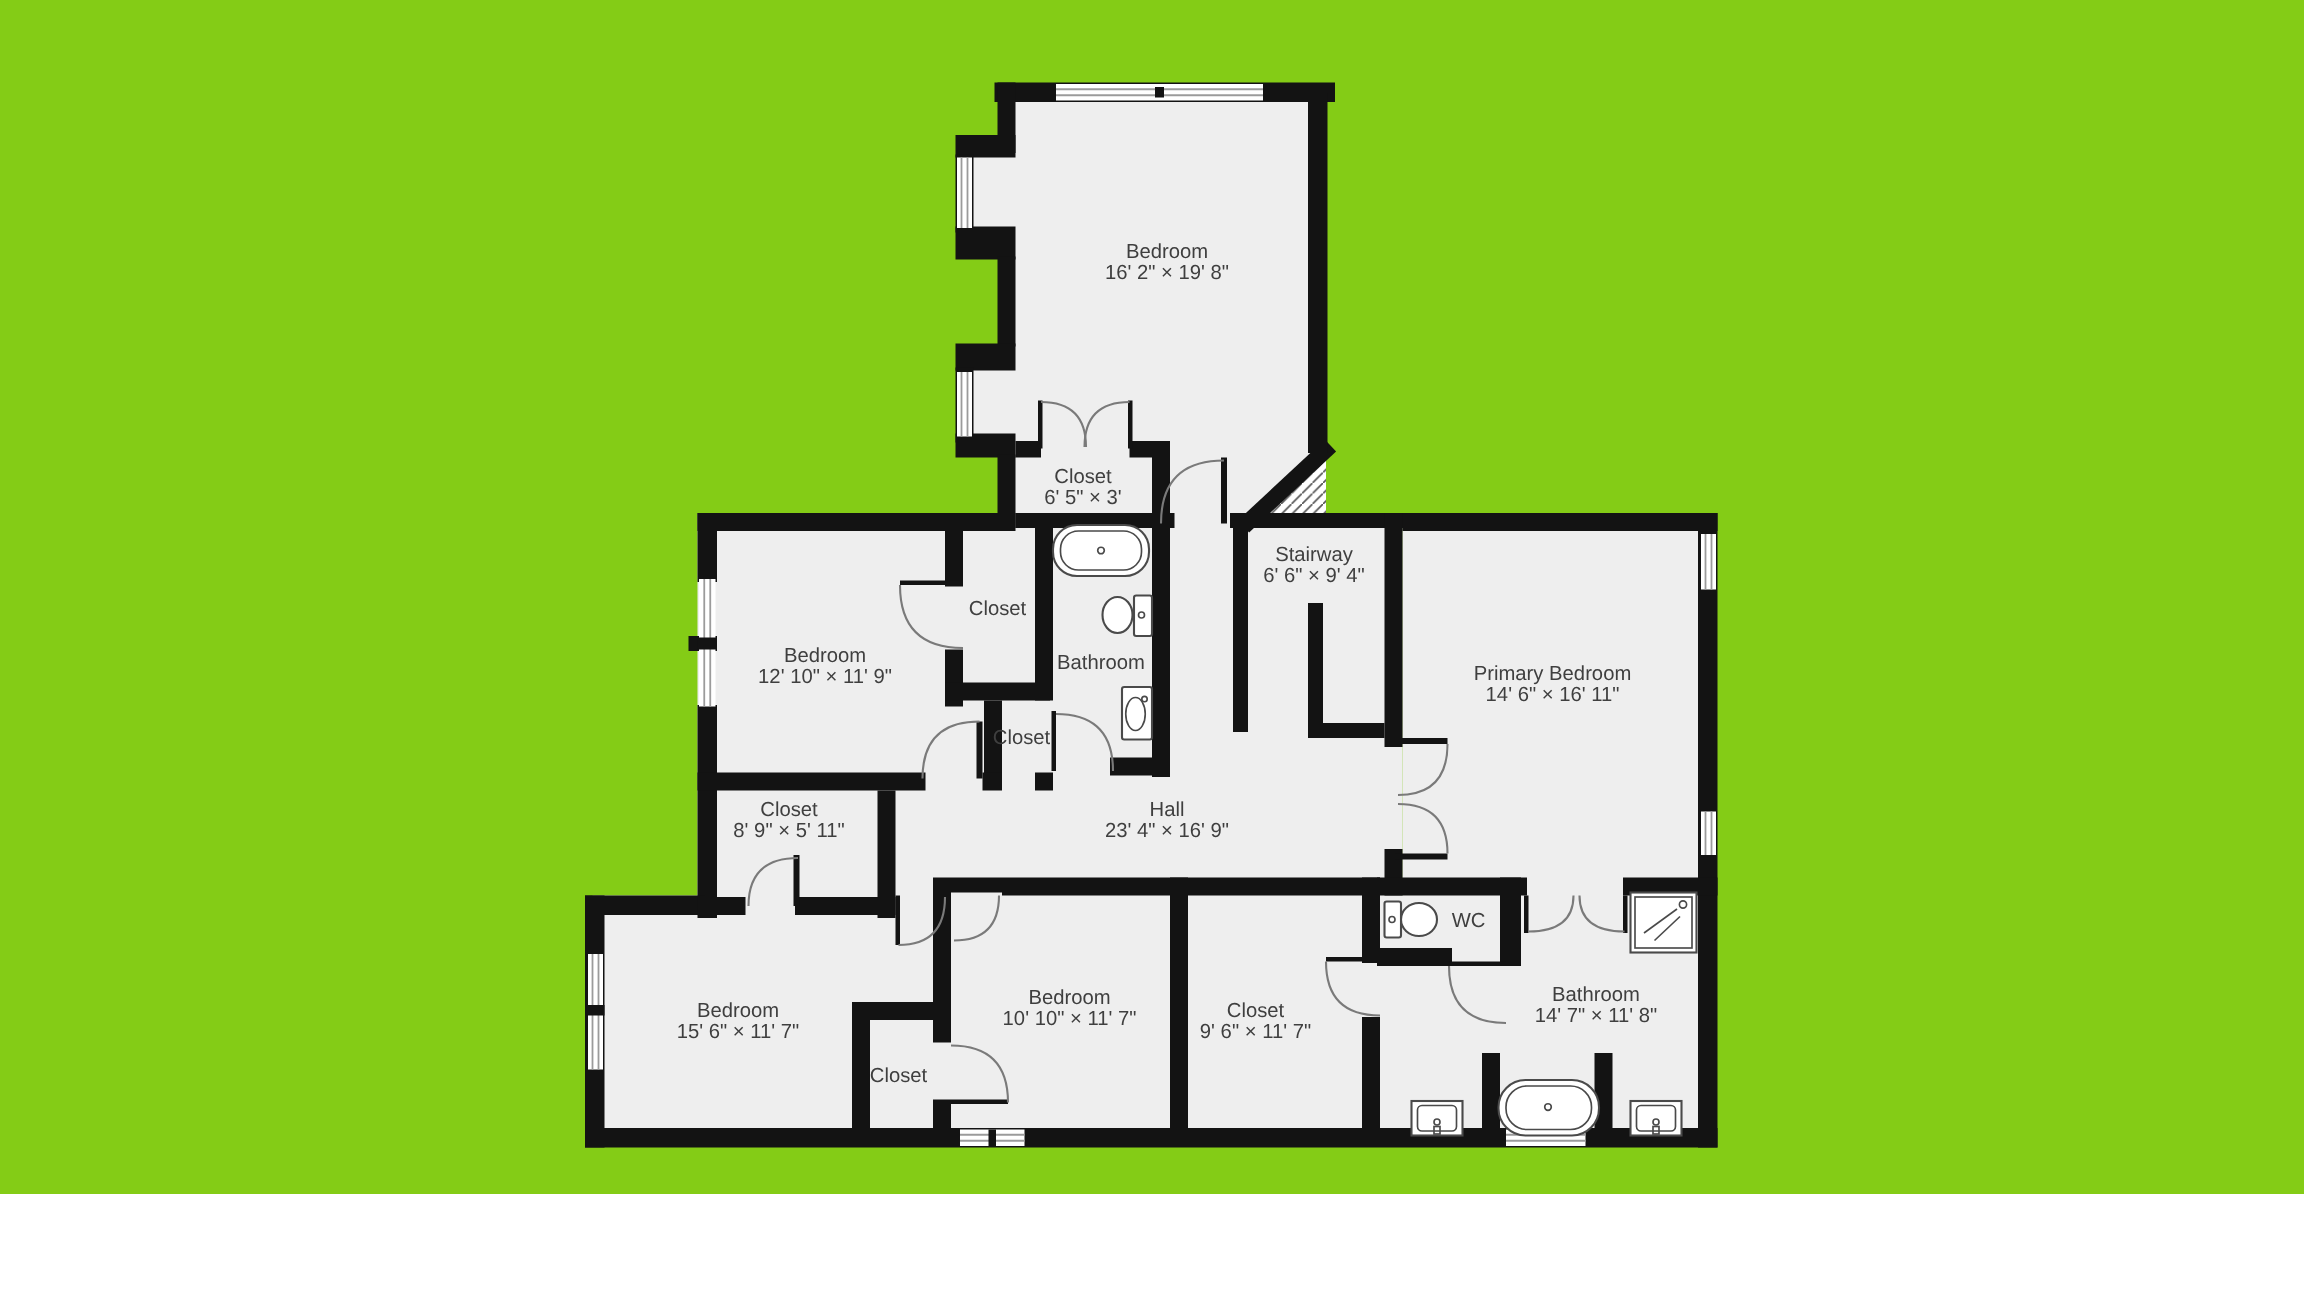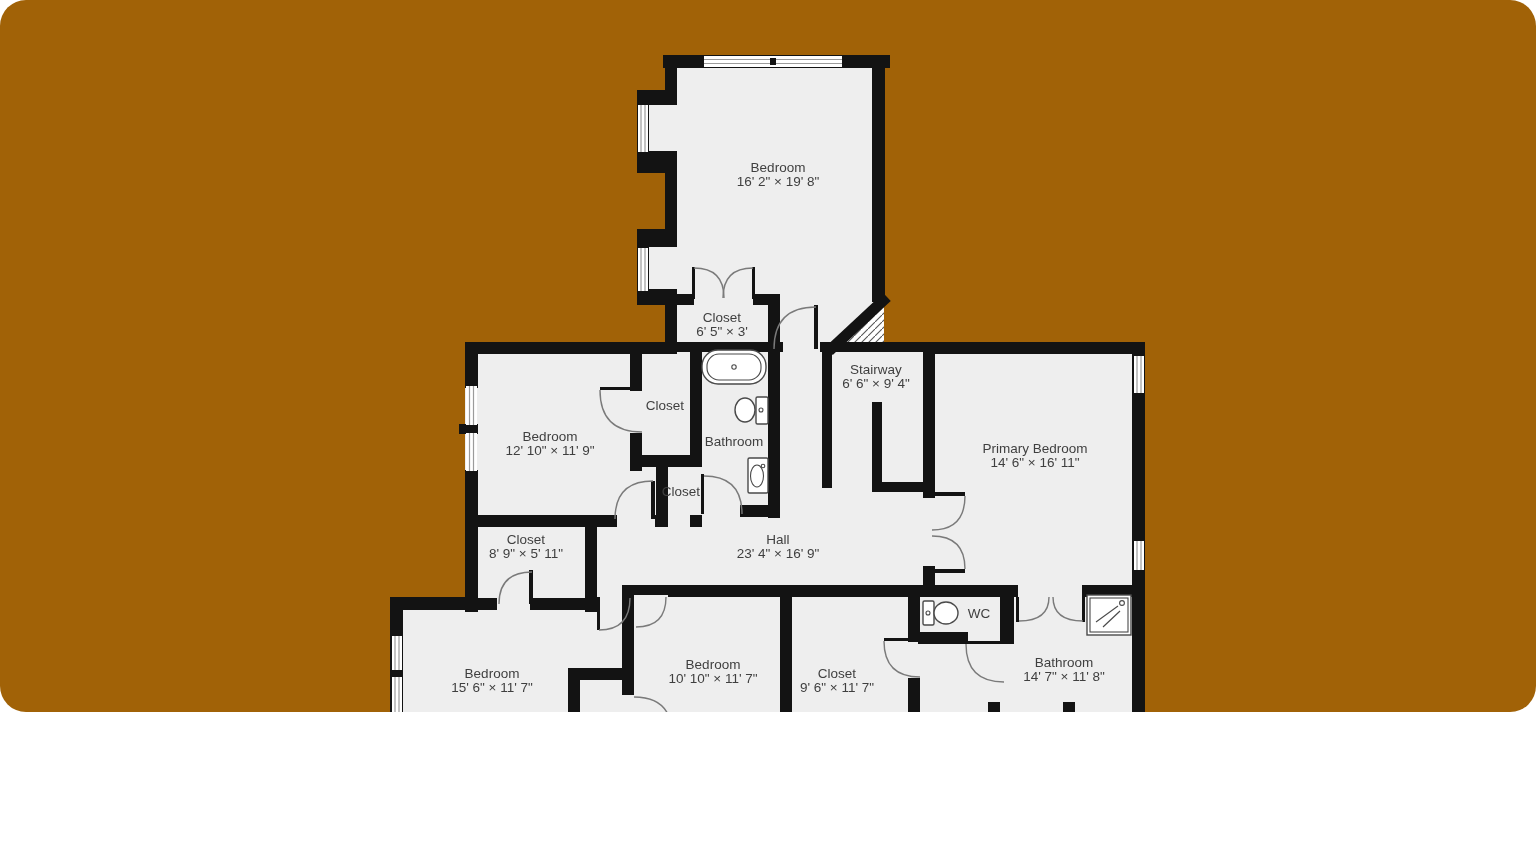--- a/index.html
+++ b/index.html
@@ -1,17 +1,17 @@
 <!DOCTYPE html>
 <html><head>
 <meta charset="utf-8">
 <style>
   html,body{margin:0;padding:0;background:#ffffff;}
-  .stage{position:relative;width:1536px;height:712px;background:#a16207;overflow:hidden;
-         font-family:"Liberation Sans",sans-serif;border-radius:26px;}
+  .stage{position:relative;width:1536px;height:796px;background:#84cc16;overflow:hidden;
+         font-family:"Liberation Sans",sans-serif;}
   .plan-svg{position:absolute;left:0;top:0;}
   .wall{fill:#131313;}
   .floor{fill:#eeeeee;}
   .arc{fill:none;stroke:#7a7a7a;stroke-width:1.4;}
   .leaf{fill:#131313;}
   .winbox{fill:#ffffff;}
   .winline{stroke:#9b9b9b;stroke-width:1.2;}
   .fix{fill:#ffffff;stroke:#4a4a4a;stroke-width:1.4;}
   .fixthin{fill:none;stroke:#4a4a4a;stroke-width:1.1;}
   .lbl{font-family:"Liberation Sans",sans-serif;font-size:13.5px;fill:#3f3f3f;text-anchor:middle;}

